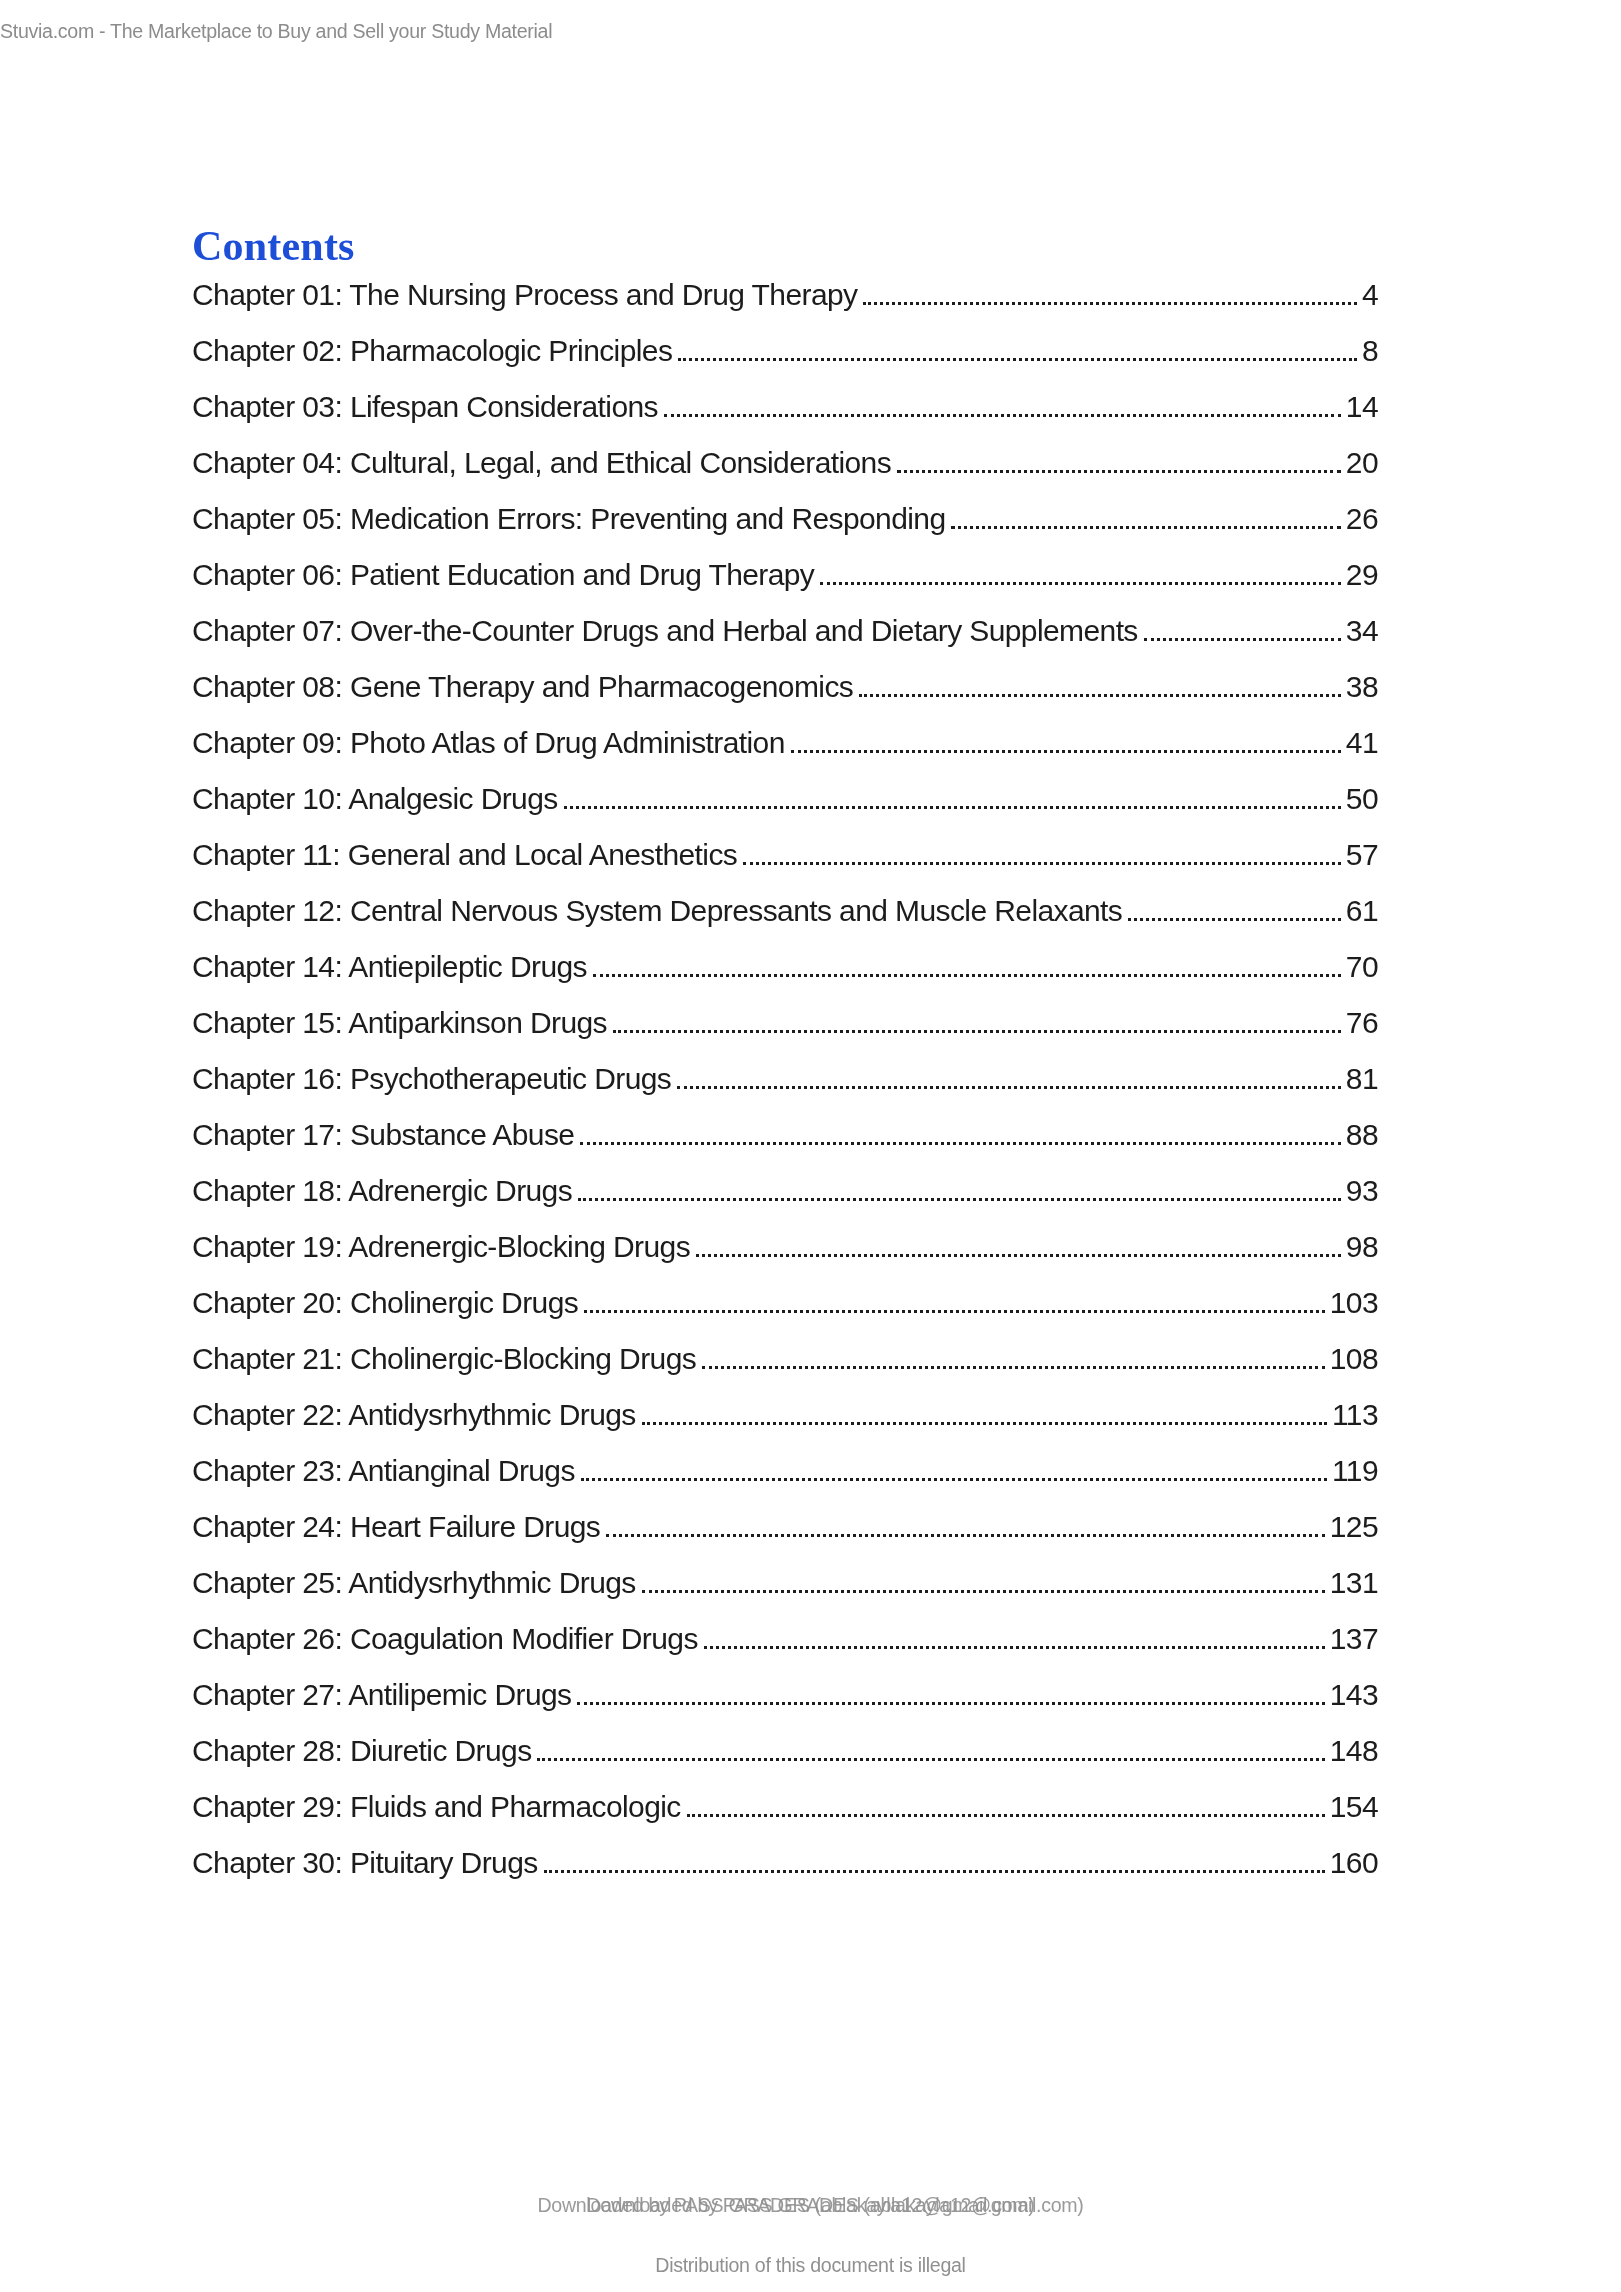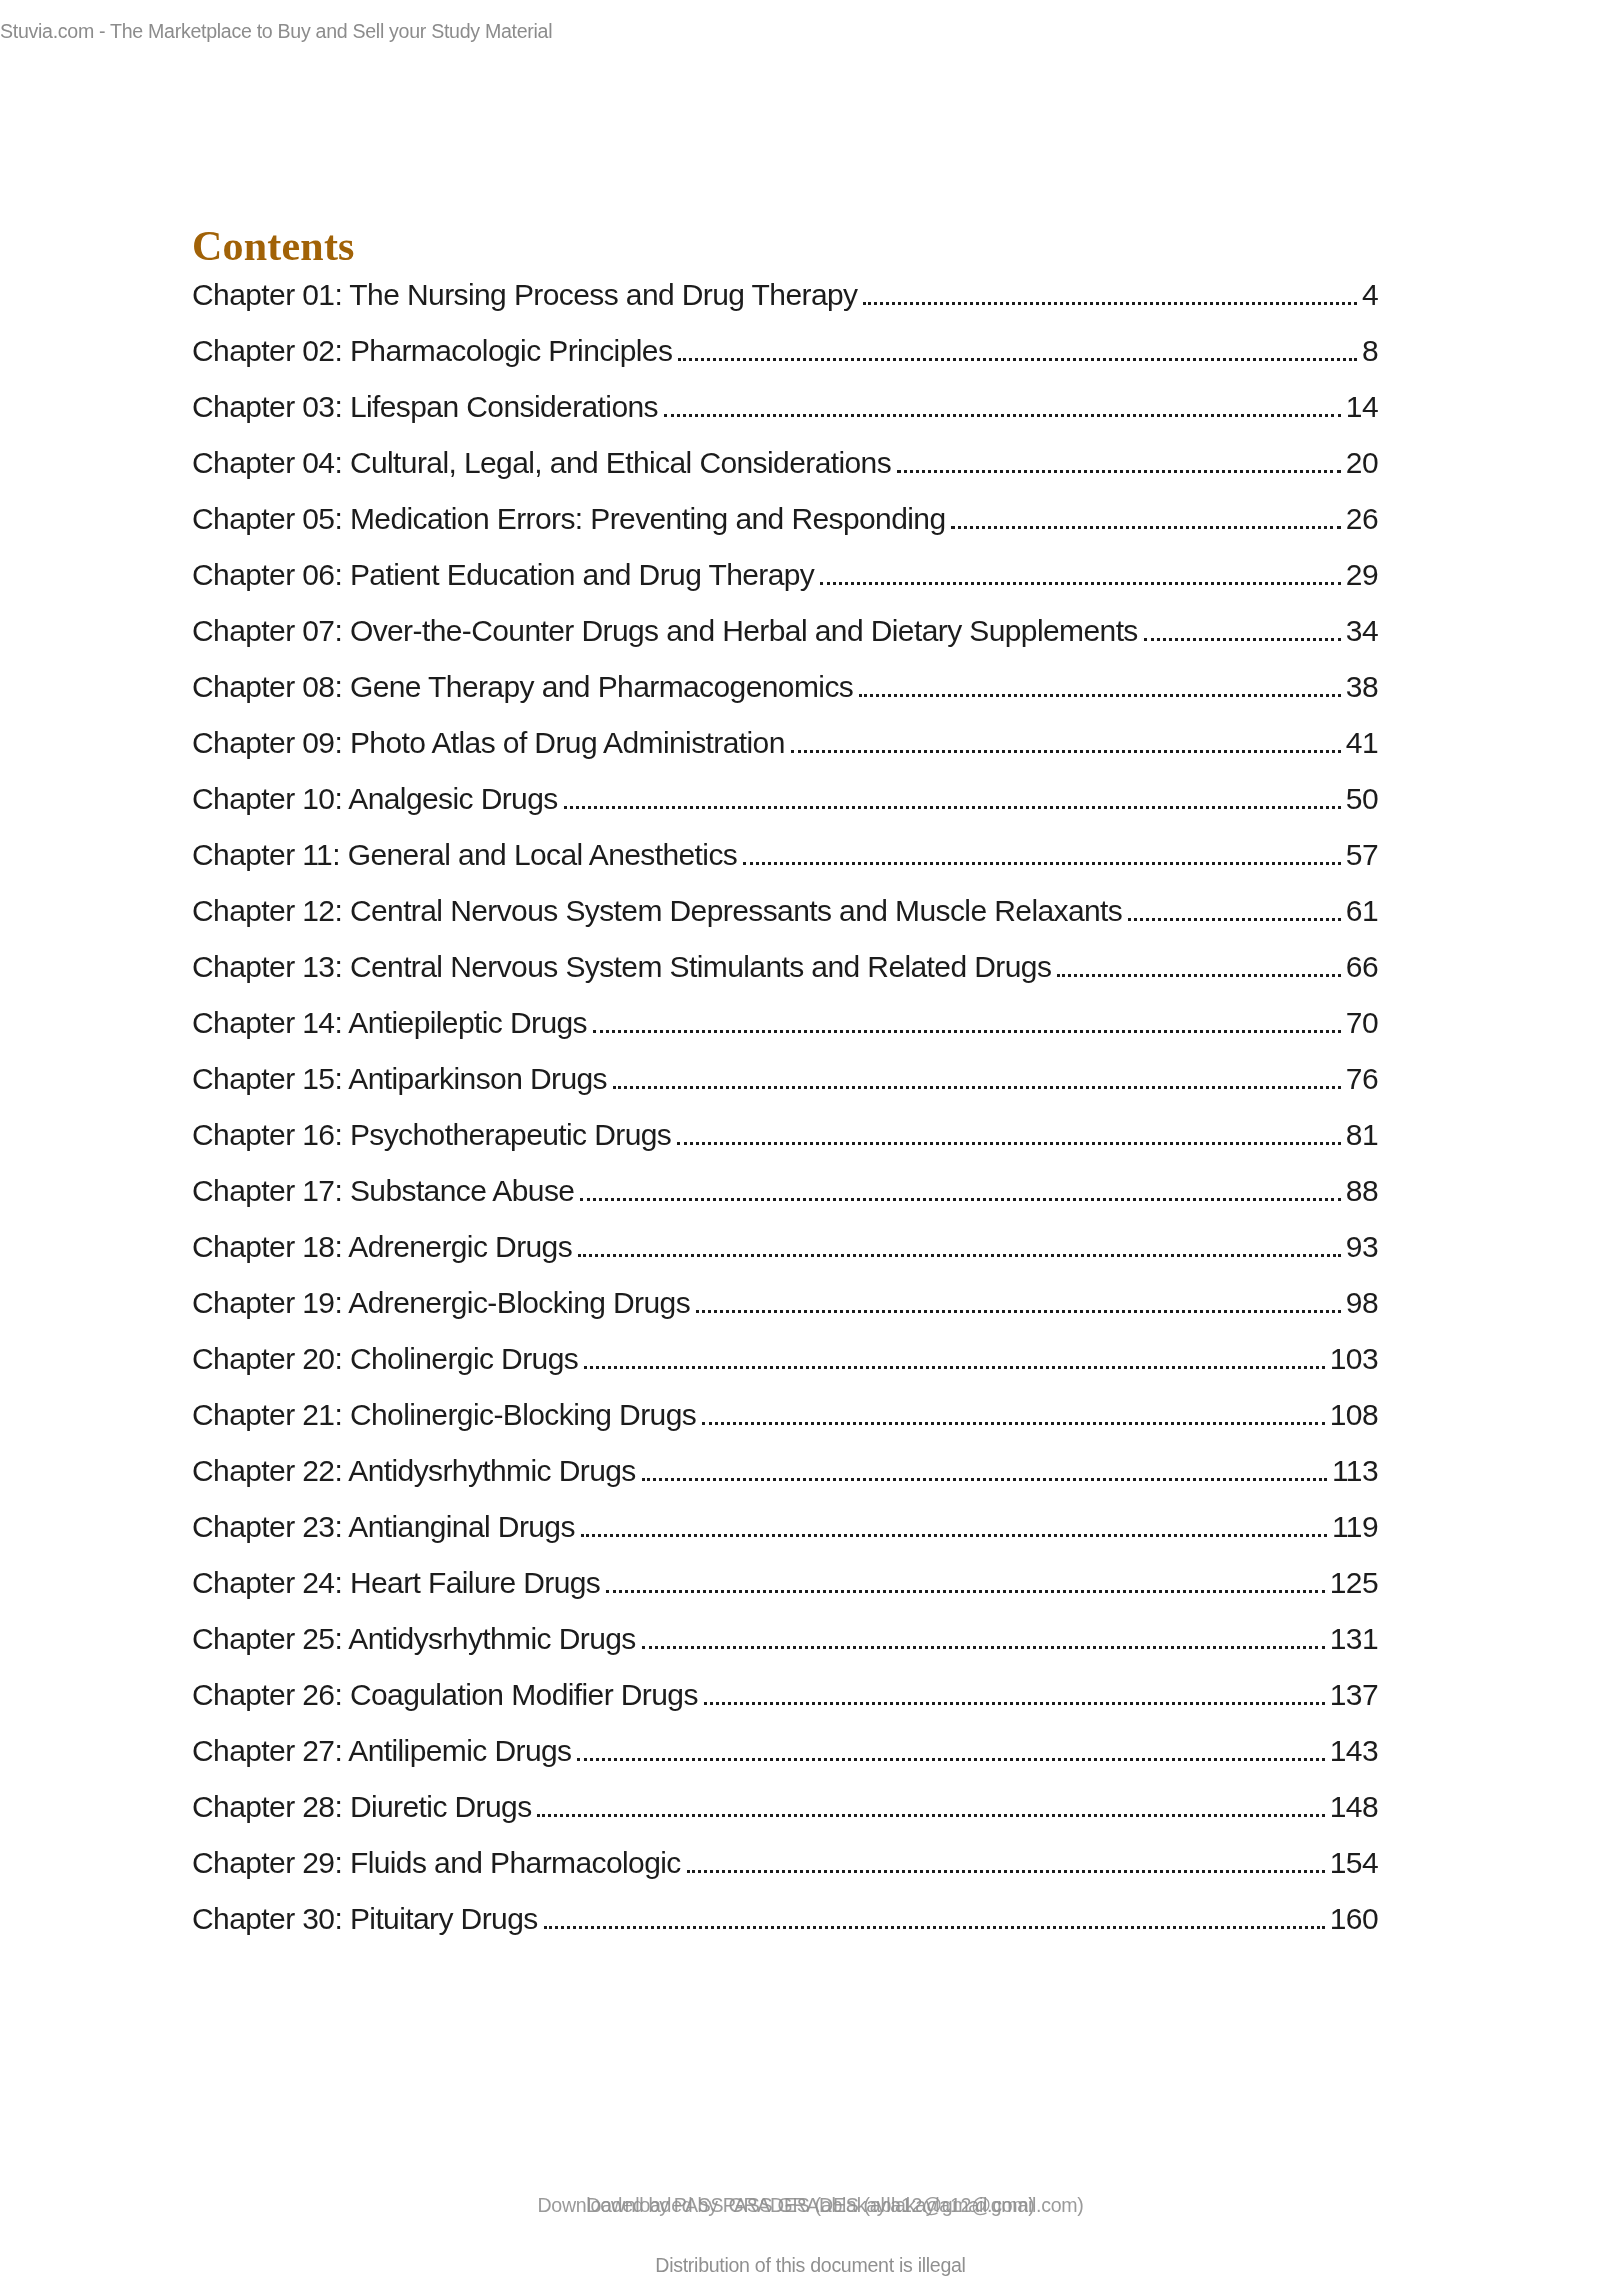--- a/index.html
+++ b/index.html
@@ -7,21 +7,21 @@
     width:1621px;height:2293px;position:relative;background:#ffffff;
     font-family:"Liberation Sans", sans-serif;color:#1c1c1c;overflow:hidden;
   }
   .page-header{
     position:absolute;top:19.6px;left:0;width:100%;text-align:left;
     font-size:19.6px;color:#8c8c8c;letter-spacing:-0.3px;
   }
   .contents-title{
     position:absolute;top:194px;left:192px;
     font-family:"Liberation Serif", serif;font-weight:bold;
-    font-size:42px;color:#a16207;letter-spacing:0.2px;
+    font-size:42px;color:#1d4ed8;letter-spacing:0.2px;
   }
   .toc{
     position:absolute;top:267px;left:192px;width:1186px;
   }
   .toc-row{
     display:flex;align-items:center;height:56px;
     font-size:30px;letter-spacing:-0.6px;color:#1c1c1c;
   }
   .toc-label{white-space:nowrap;}
   .toc-dots{
@@ -113,25 +113,20 @@
     <span class="toc-dots"></span>
     <span class="toc-page">57</span>
   </div>
 
   <div class="toc-row">
     <span class="toc-label">Chapter 12: Central Nervous System Depressants and Muscle Relaxants</span>
     <span class="toc-dots"></span>
     <span class="toc-page">61</span>
   </div>
 
-  <div class="toc-row">
-    <span class="toc-label">Chapter 13: Central Nervous System Stimulants and Related Drugs</span>
-    <span class="toc-dots"></span>
-    <span class="toc-page">66</span>
-  </div>
 
   <div class="toc-row">
     <span class="toc-label">Chapter 14: Antiepileptic Drugs</span>
     <span class="toc-dots"></span>
     <span class="toc-page">70</span>
   </div>
 
   <div class="toc-row">
     <span class="toc-label">Chapter 15: Antiparkinson Drugs</span>
     <span class="toc-dots"></span>

